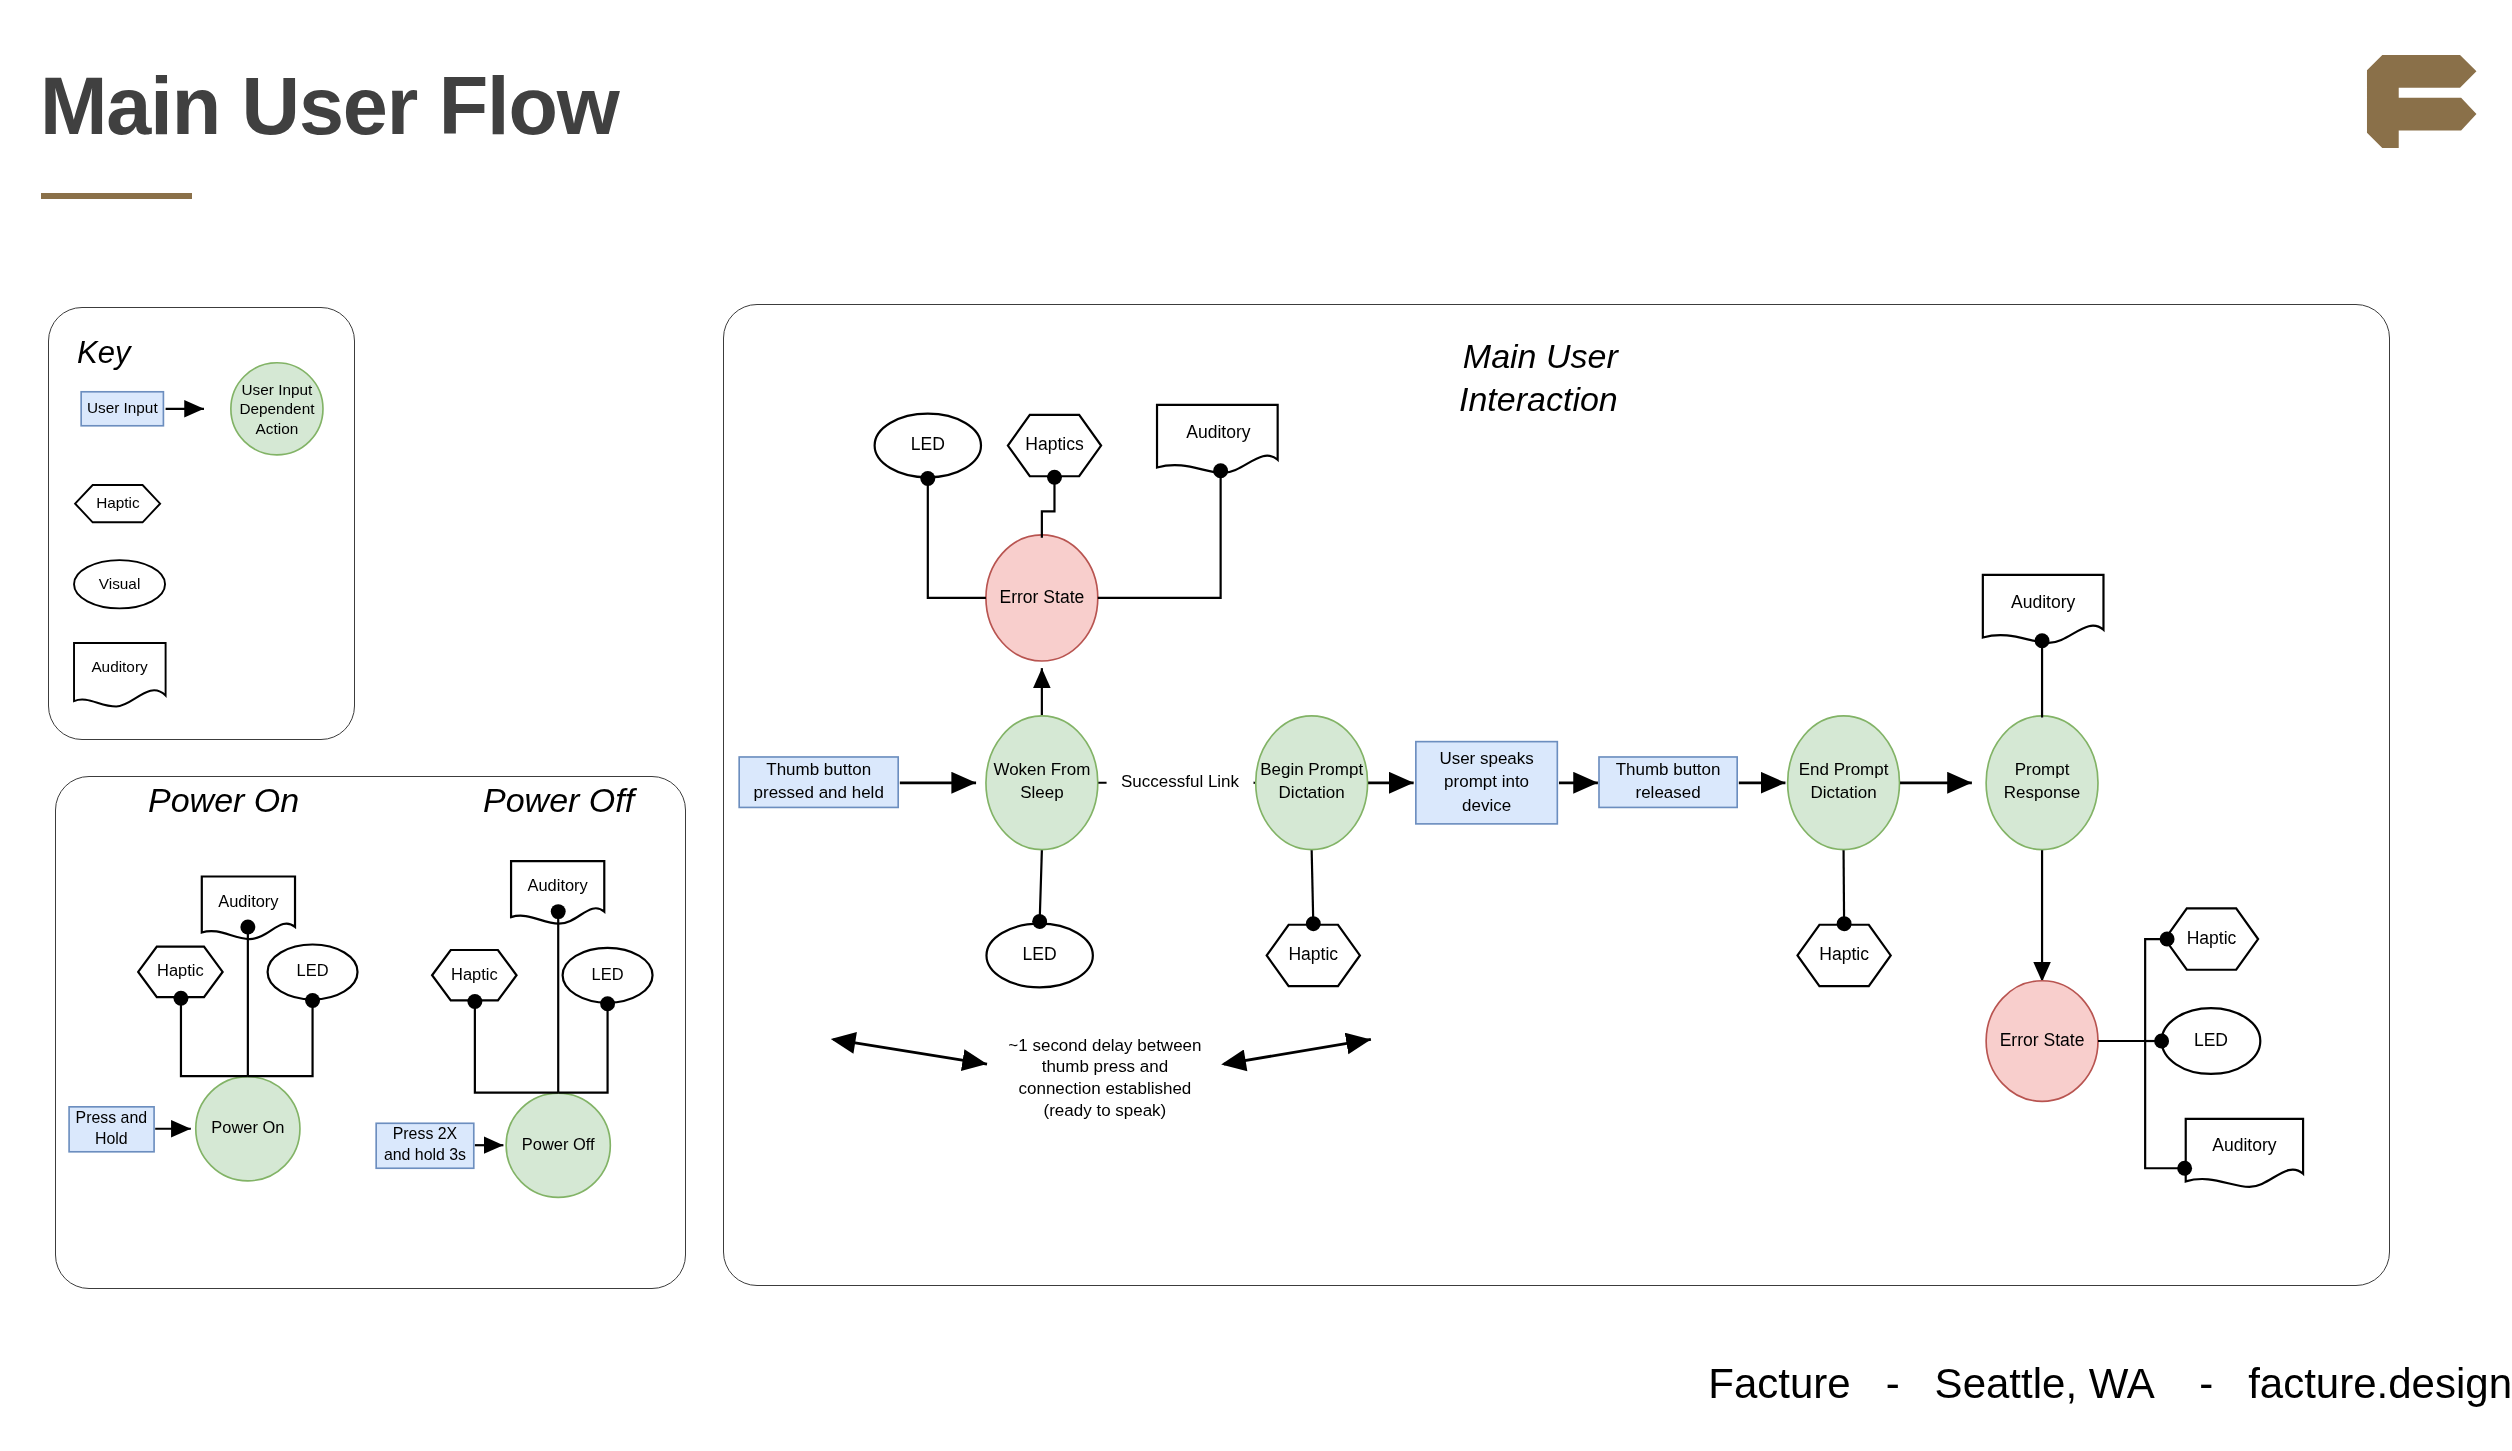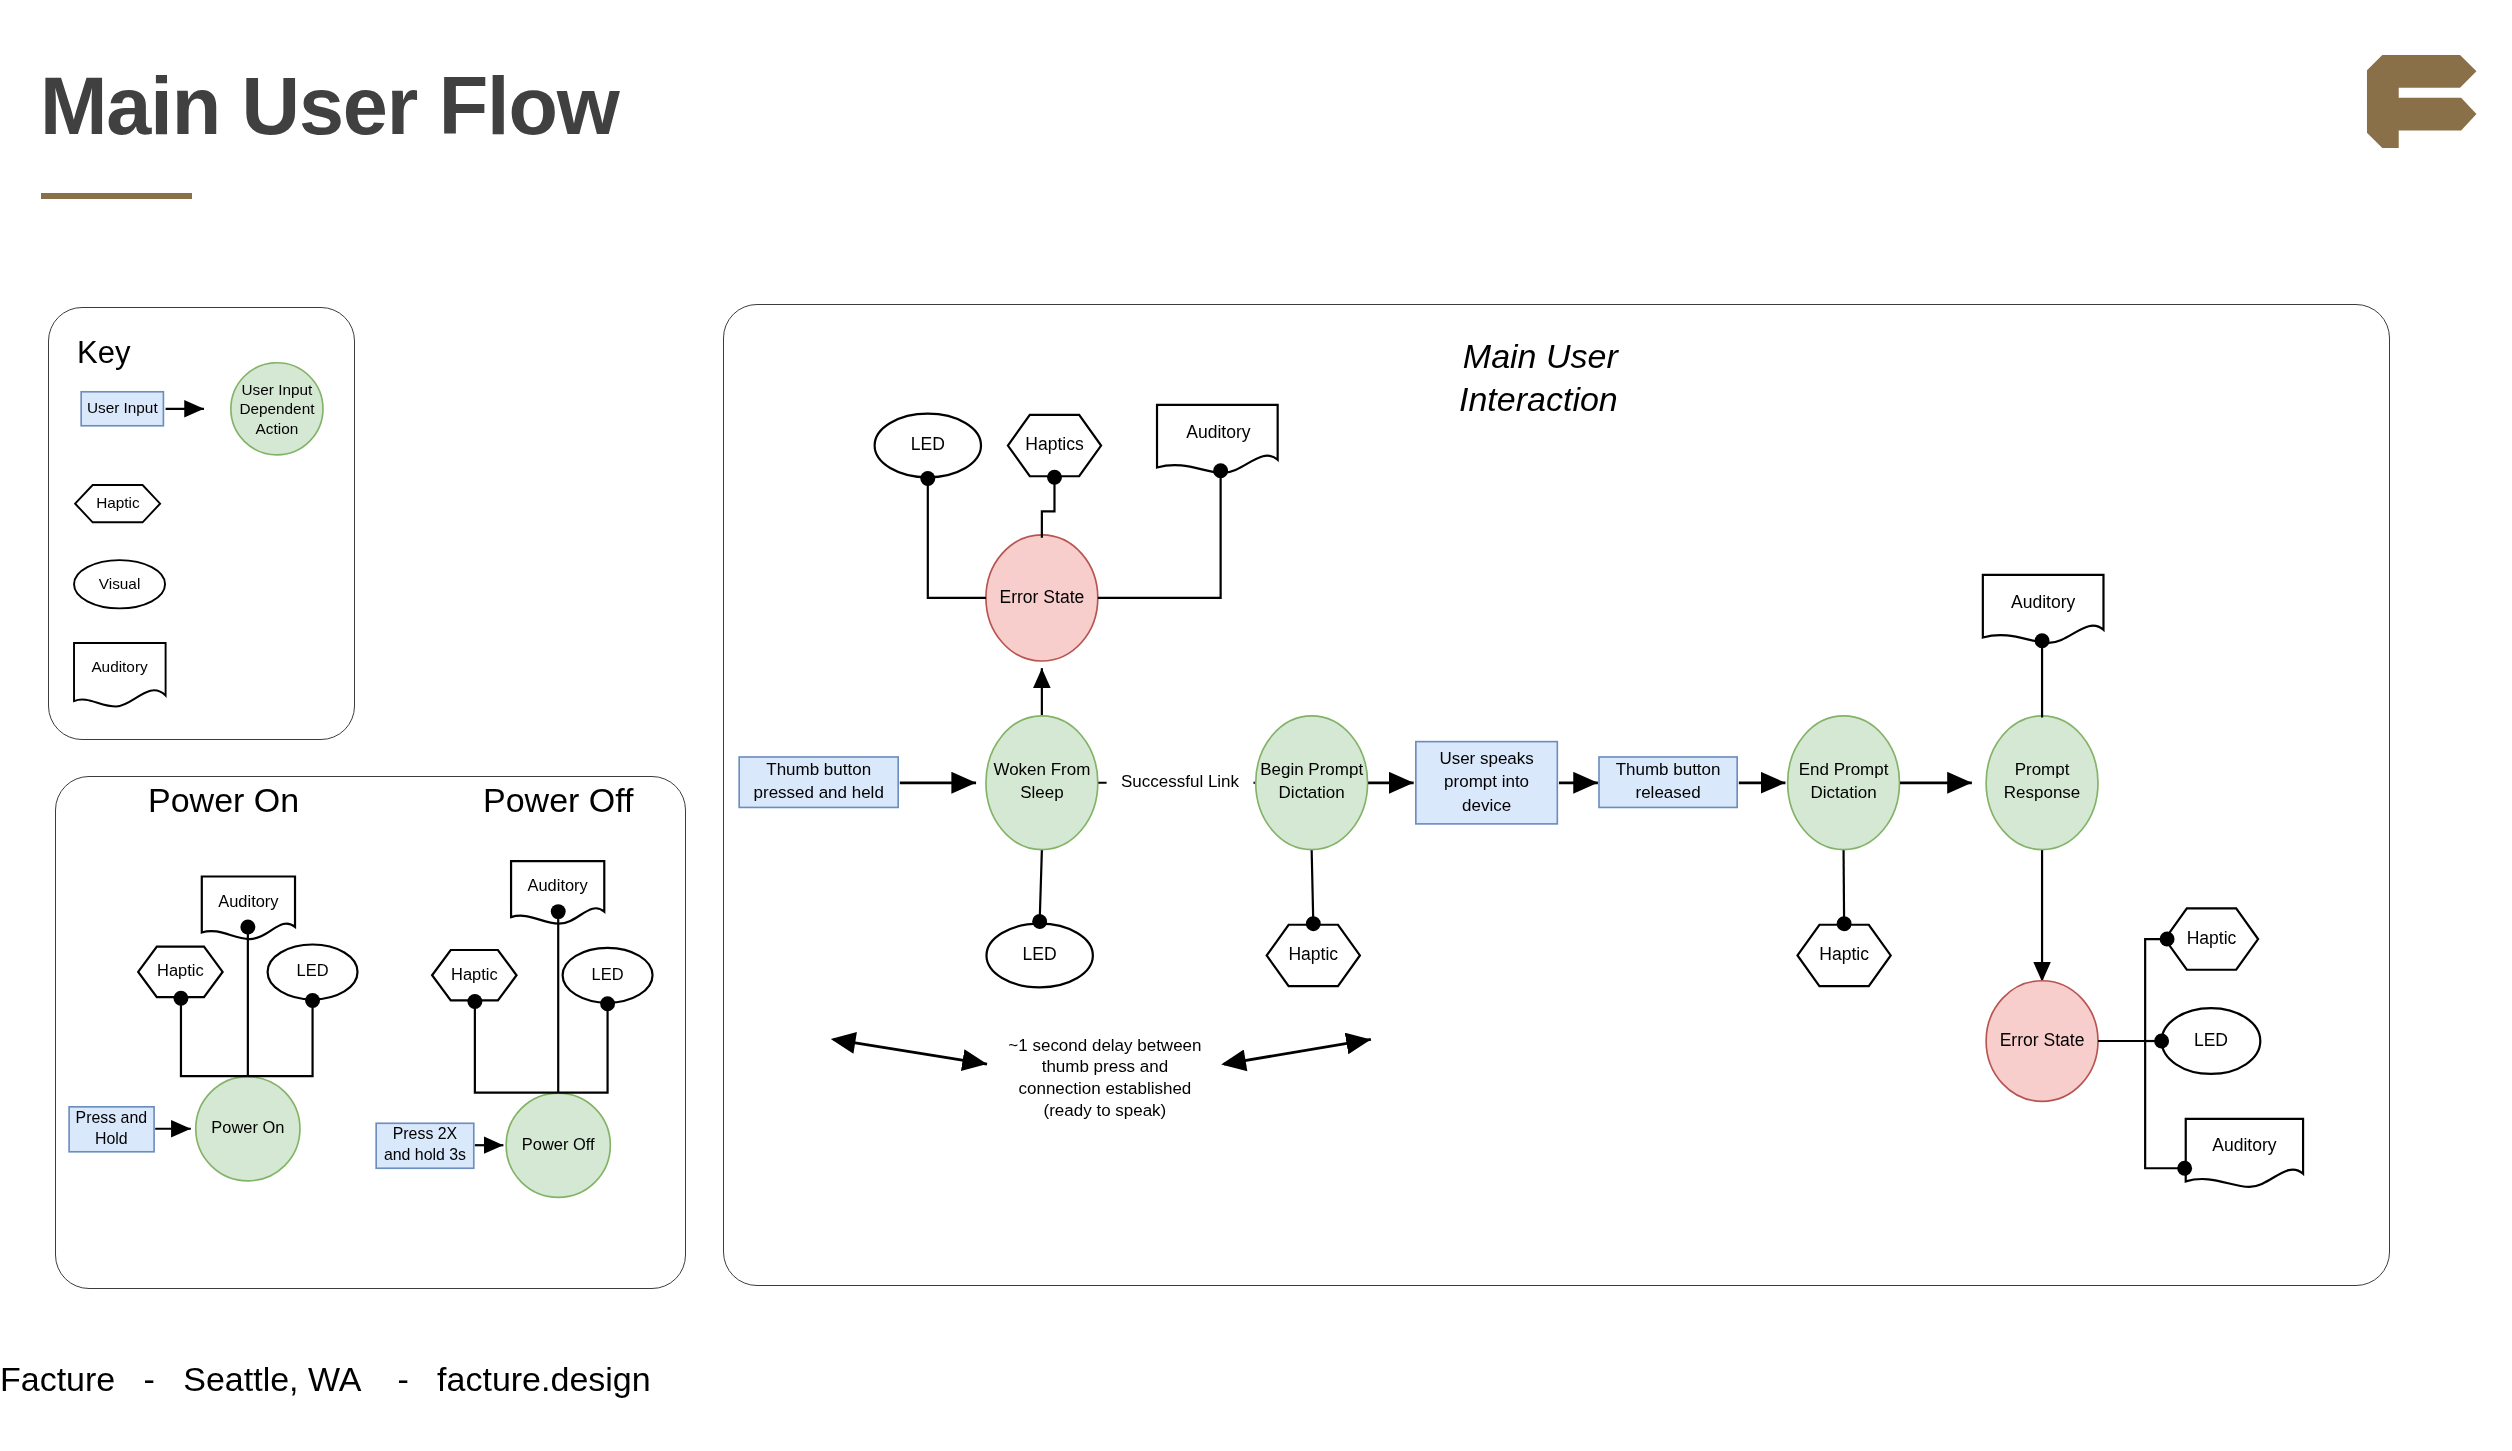--- a/index.html
+++ b/index.html
@@ -43,22 +43,22 @@
     width: 137px;
     height: 104px;
   }
 
   
   #footer {
     position: absolute;
     left: 0;
     top: 1360px;
     width: 100%;
-    text-align: left;
-    font-size: 34px;
+    text-align: right;
+    font-size: 42px;
     color: #000000;
     white-space: pre;
   }
 
   
   .panel {
     position: absolute;
     border: 1.6px solid #3c3c3c;
     border-radius: 34px;
     background: #ffffff;
@@ -66,20 +66,21 @@
   }
   #key-panel   { left: 48px;  top: 307px;  width: 307px;  height: 433px; }
   #power-panel { left: 55px; top: 776px; width: 631px; height: 513px; }
   #main-panel  { left: 723px; top: 304px; width: 1667px; height: 982px; }
 
   .panel-label {
     position: absolute;
     font-size: 28.5px;
     color: #000;
     white-space: nowrap;
+    font-style: italic;
   }
   #key-label        { left: 77px;  top: 335px;  font-size: 31px; }
   #power-on-label   { left: 148px;  top: 781px; font-size: 34px; }
   #power-off-label  { left: 483px;  top: 781px; font-size: 34px; }
   #main-flow-title {
     position: absolute;
     left: 1459px;
     top: 335px;
     font-size: 34px;
     color: #000;

